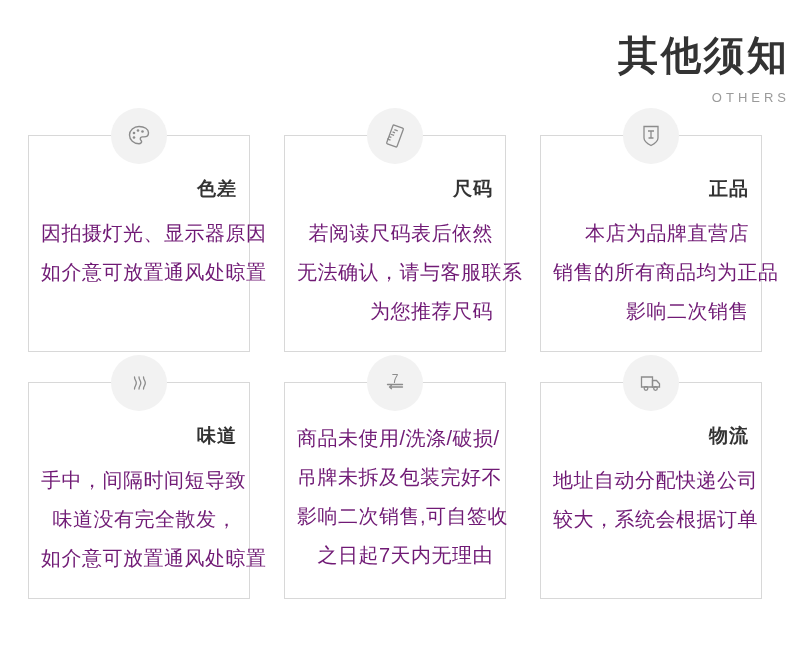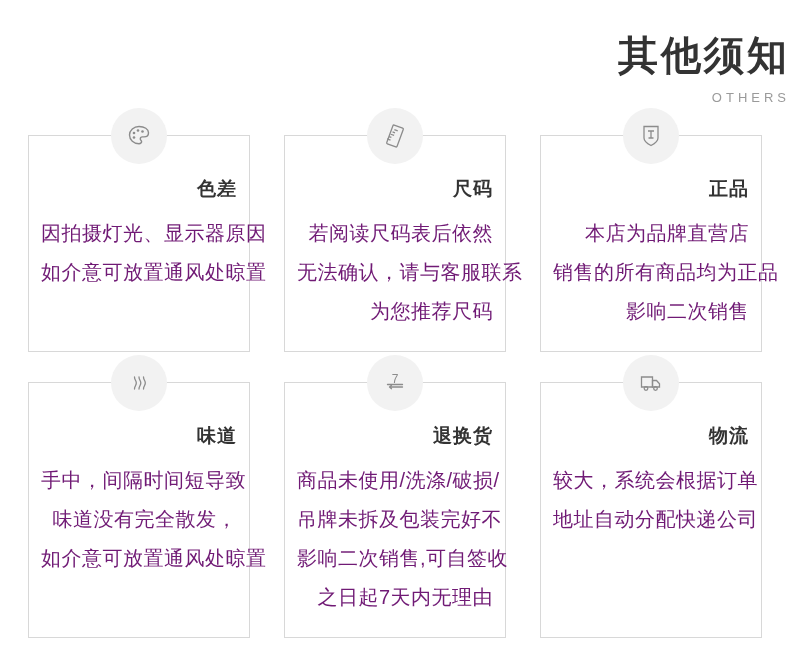--- a/index.html
+++ b/index.html
@@ -165,39 +165,38 @@
 
     <div class="card">
       <div class="icon-circle">
         <svg width="30" height="30" viewBox="0 0 30 30" fill="none" stroke="#8c8c8c" stroke-width="1.3" stroke-linecap="round">
           <text x="15" y="14.5" font-family="Liberation Sans, sans-serif" font-size="12" fill="#8c8c8c" stroke="none" text-anchor="middle">7</text>
           <path d="M7.5 16.5h15"></path>
           <path d="M9.5 19h13M9.5 19l2-1.7M9.5 19l2 1.7"></path>
           <path d="M20.5 21.5h-13M20.5 21.5l-2-1.7M20.5 21.5l-2 1.7" opacity="0"></path>
         </svg>
       </div>
-      <div class="card-title">退换货</div>
       <div class="card-body">
         <div>商品未使用/洗涤/破损/</div>
         <div>吊牌未拆及包装完好不</div>
         <div>影响二次销售,可自签收</div>
         <div>之日起7天内无理由</div>
       </div>
     </div>
 
     <div class="card">
       <div class="icon-circle">
         <svg width="30" height="30" viewBox="0 0 30 30" fill="none" stroke="#8c8c8c" stroke-width="1.3">
           <path d="M5.5 9h11v10h-11z"></path>
           <path d="M16.5 12.5h4l3 3.2V19h-7z"></path>
           <circle cx="10" cy="20.5" r="1.8"></circle>
           <circle cx="19.5" cy="20.5" r="1.8"></circle>
         </svg>
       </div>
       <div class="card-title">物流</div>
       <div class="card-body">
+        <div>地址自动分配快递公司</div>
         <div>较大，系统会根据订单</div>
-        <div>地址自动分配快递公司</div>
       </div>
     </div>
 
   </div>
 </div>
 
 </body></html>

